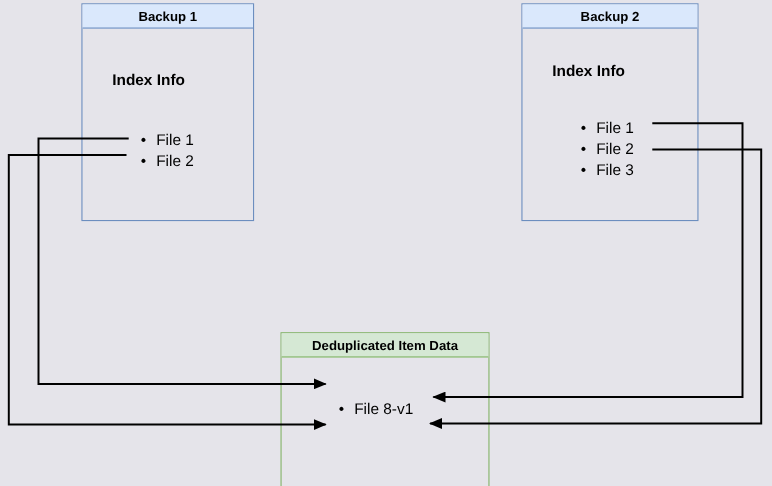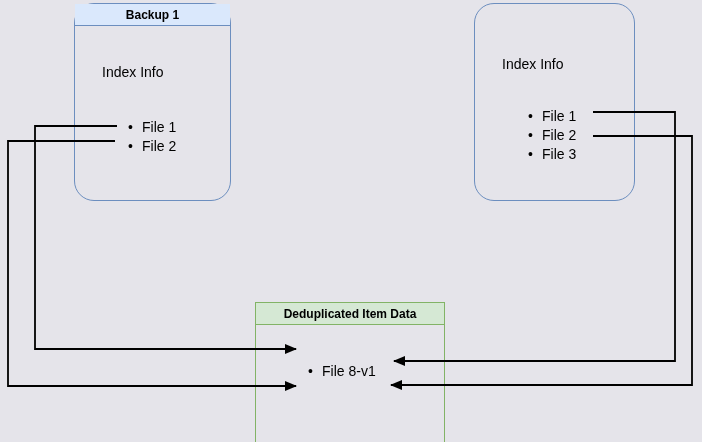--- a/index.html
+++ b/index.html
@@ -14,39 +14,40 @@
     background: #e5e4ea;
     overflow: hidden;
     color: #000;
   }
   .node {
     position: absolute;
     box-sizing: border-box;
     border: 1.6px solid;
     background: transparent;
   }
-  .node.blue  { border-color: #6c8ebf; border-radius: 20px; }
+  .node.blue  { border-color: #6c8ebf; }
   .node.green { border-color: #82b366; margin-top: 22px; }
   .node-header {
     position: absolute;
     box-sizing: border-box;
     top: 0; left: 0; right: 0;
     height: 22px;
     line-height: 22px;
     text-align: center;
     font-weight: bold;
     font-size: 12px;
     border-bottom: 1.6px solid;
   }
   .blue .node-header  { background: #dae8fc; border-color: #6c8ebf; }
   .green .node-header { background: #d5e8d4; border-color: #82b366; }
   .index-info {
     position: absolute;
     font-size: 14px;
     white-space: nowrap;
+    font-weight: bold;
   }
   ul.file-list {
     position: absolute;
     margin: 0;
     padding: 0;
     list-style: none;
     font-size: 14px;
   }
   ul.file-list li {
     position: relative;
@@ -95,20 +96,23 @@
       <span>Backup 1</span>
     </div>
     <div class="index-info" id="backup1-index">Index Info</div>
     <ul class="file-list" id="backup1-list">
         <li>File 1</li>
         <li>File 2</li>
       </ul>
   </div>
 
   <div class="node blue" id="backup2-box">
+    <div class="node-header">
+      <span>Backup 2</span>
+    </div>
     <div class="index-info" id="backup2-index">Index Info</div>
     <ul class="file-list" id="backup2-list">
         <li>File 1</li>
         <li>File 2</li>
         <li>File 3</li>
       </ul>
   </div>
 
   <div class="node green" id="dedup-box">
     <div class="node-header">

